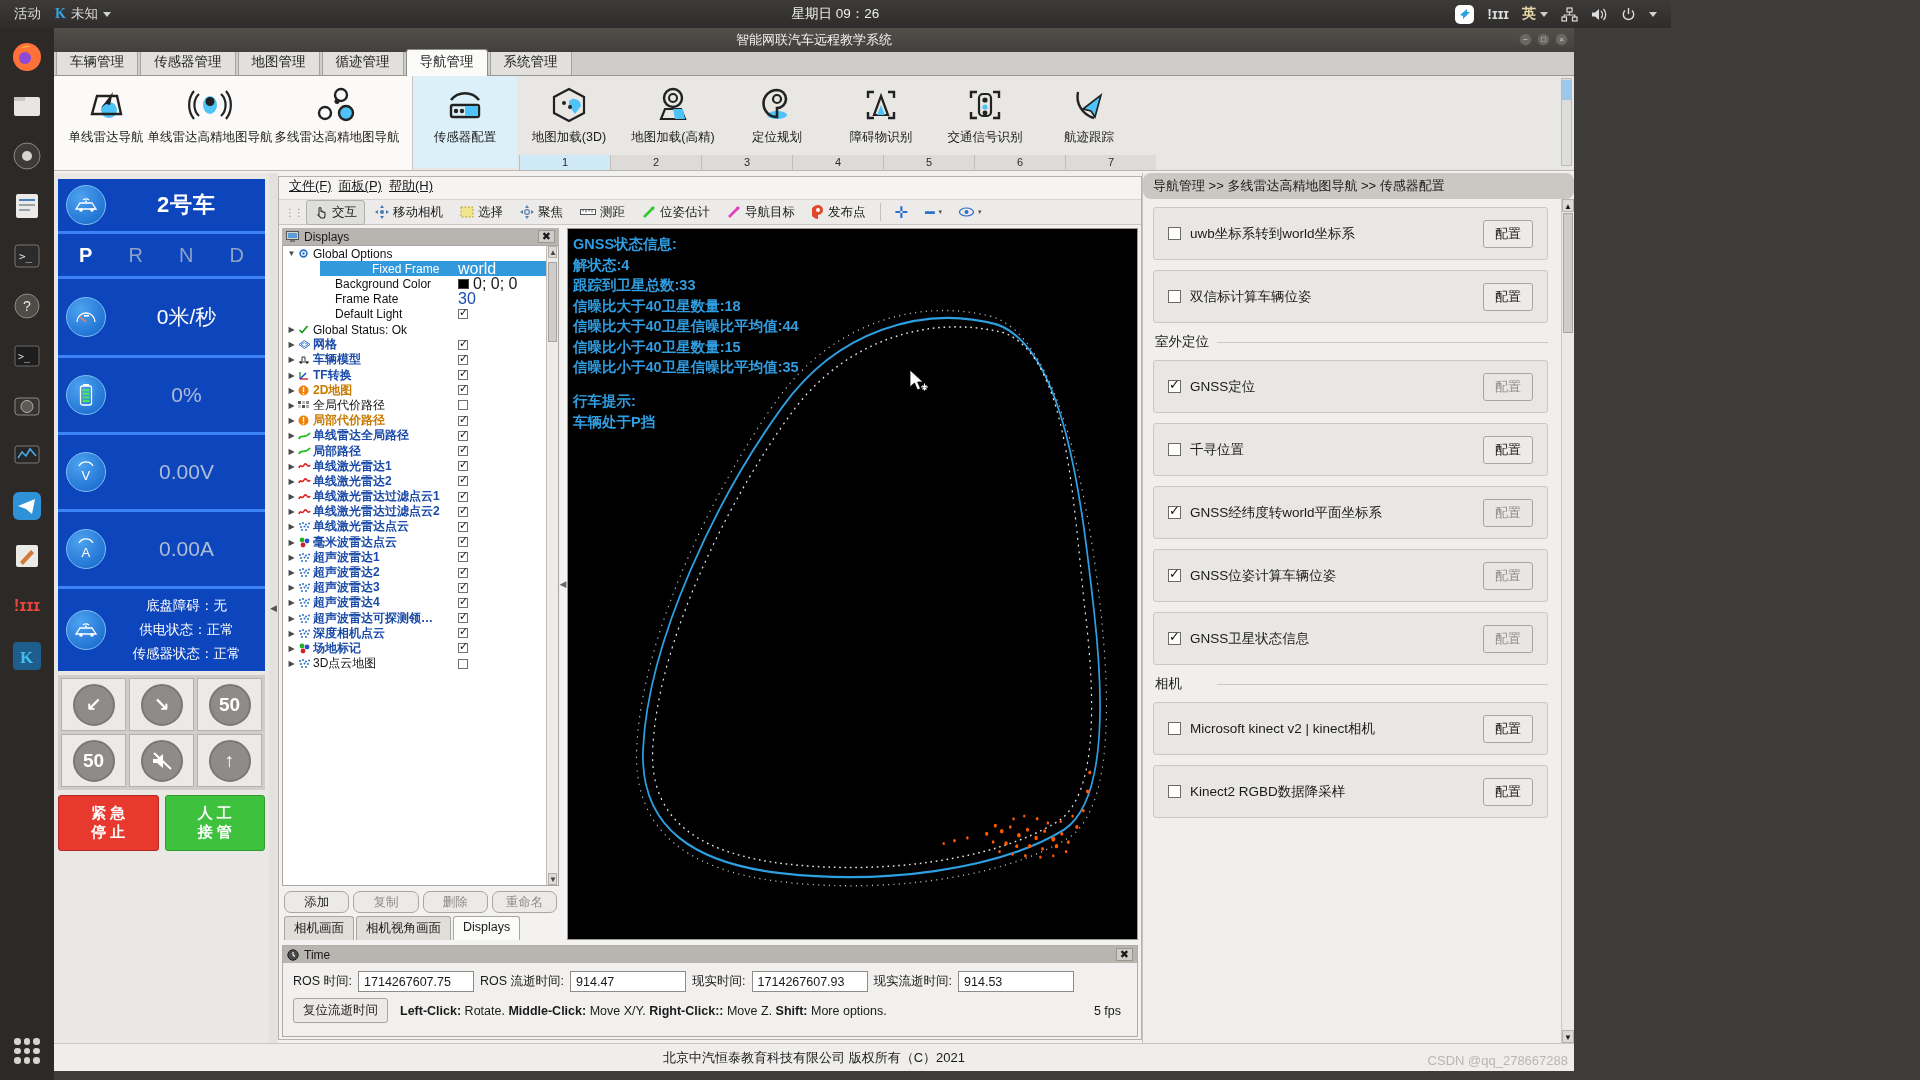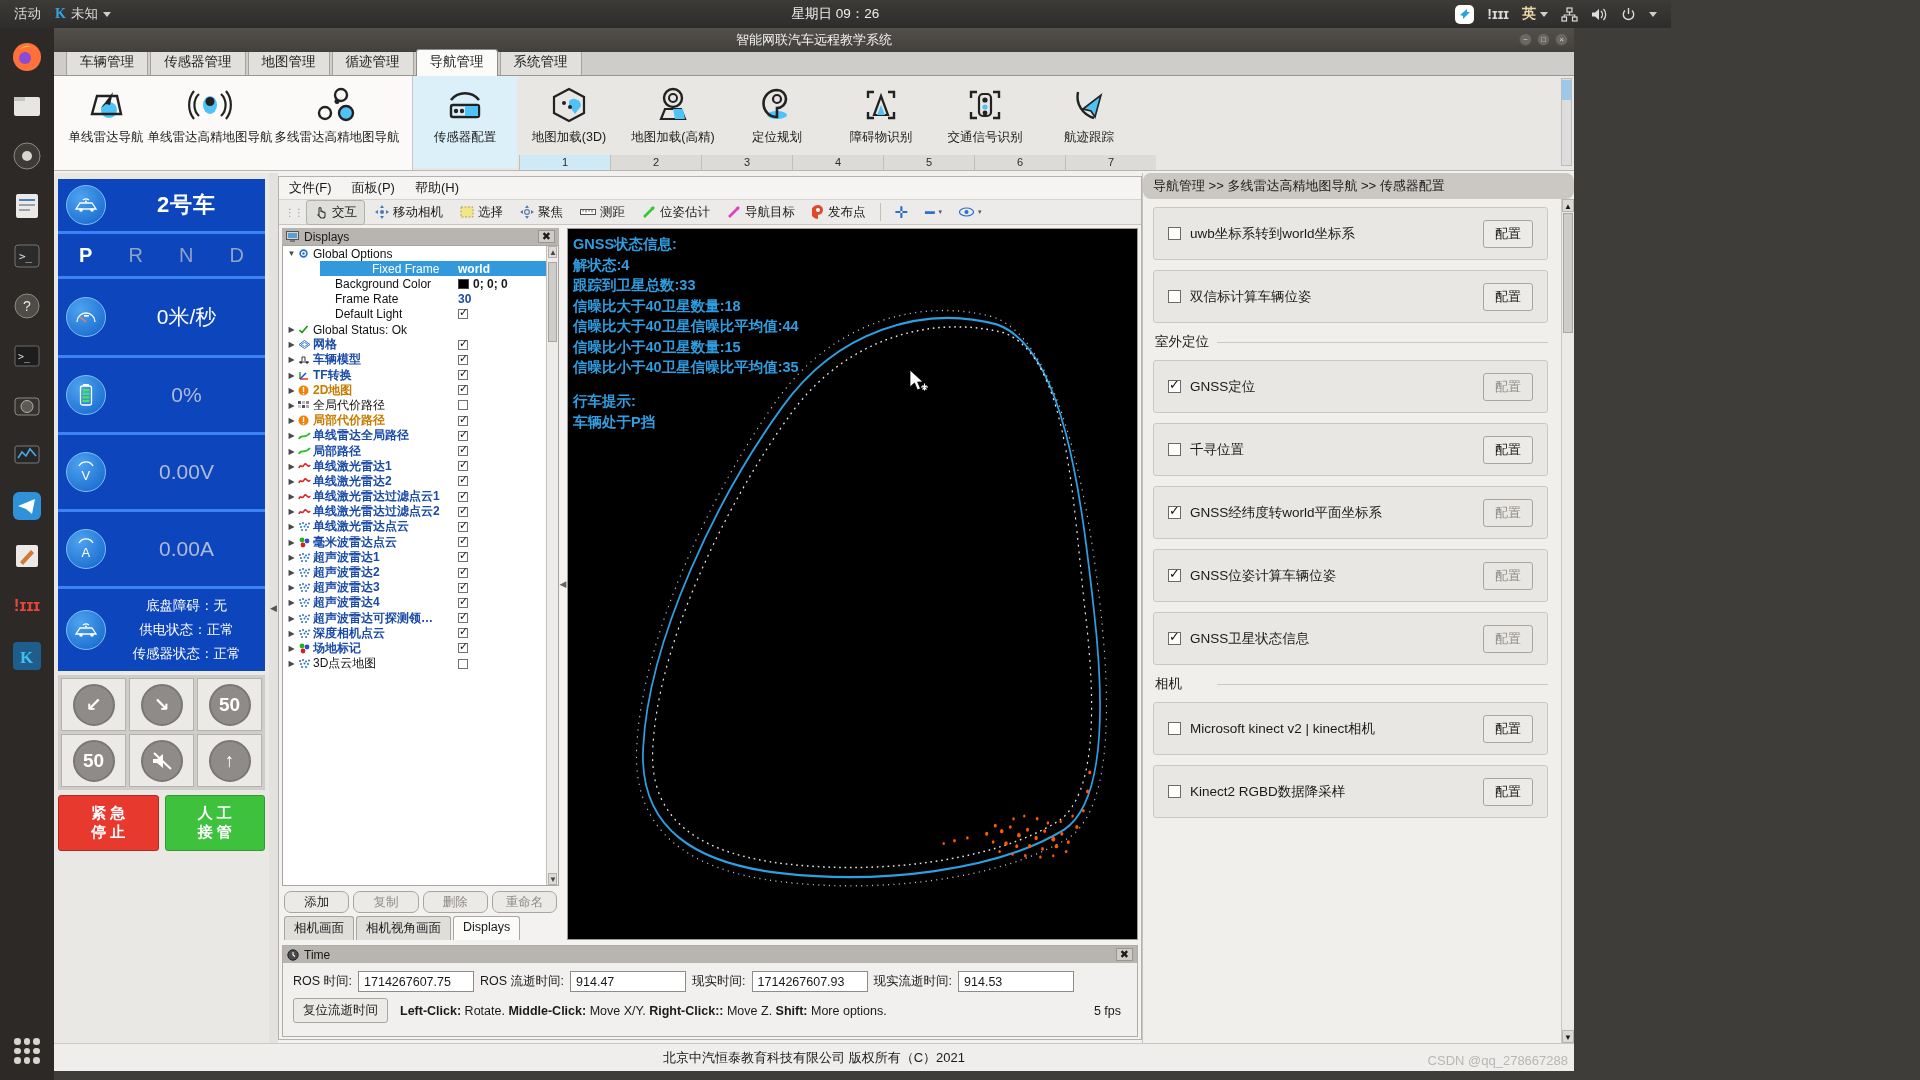--- a/index.html
+++ b/index.html
@@ -33,21 +33,21 @@
 
   
   .app{position:absolute;left:54px;top:28px;width:1520px;height:1043px;background:#f2f1f0;}
   .titlebar{height:24px;background:linear-gradient(#53504c,#423f3c);color:#f0f0f0;
     display:flex;align-items:center;justify-content:center;font-size:13px;position:relative;}
   .wbtns{position:absolute;right:6px;top:5px;display:flex;gap:5px;}
   .wbtn{width:13px;height:13px;border-radius:50%;background:#6b6763;border:1px solid #514e4a;
     display:flex;align-items:center;justify-content:center;font-size:8px;color:#d8d8d8;line-height:1;}
 
   
-  .tabstrip{height:24px;background:#cfcdc9;display:flex;align-items:flex-end;padding-left:12px;
+  .tabstrip{height:24px;background:#cfcdc9;display:flex;align-items:flex-end;padding-left:2px;
     border-bottom:1px solid #9a9792;}
   .mtab{padding:3px 13px 4px 13px;font-size:13.5px;background:#e2e0dc;border:1px solid #a6a39e;
     border-bottom:none;margin-right:2px;border-radius:3px 3px 0 0;color:#1e1e1e;}
   .mtab.active{background:#fbfbfa;font-weight:normal;border-color:#8f8c87;position:relative;top:1px;padding-bottom:5px;}
 
   
   .ribbon{height:95px;background:#e8e7e4;display:flex;border-bottom:1px solid #b9b6b1;position:relative;}
   .rib-group{display:flex;align-items:flex-start;}
   .rib-group.left{background:#fbfaf8;border-right:1px solid #c9c6c1;}
   .rib-btn{width:104px;height:92px;display:flex;flex-direction:column;align-items:center;
@@ -92,38 +92,38 @@
   .bigbtn{height:56px;border-radius:3px;display:flex;flex-direction:column;align-items:center;justify-content:center;
     font-size:15px;font-weight:bold;color:#fff;line-height:1.25;}
   .bigbtn.red{background:#e8392f;border:1px solid #b42a22;}
   .bigbtn.green{background:#3ec23e;border:1px solid #2c9c2c;}
 
   .vsplit{width:9px;background:#e4e2df;display:flex;align-items:center;justify-content:center;}
   .vsplit b{font-size:9px;color:#555;}
 
   
   .rviz{flex:1;background:#f3f2f0;border:1px solid #b5b2ad;margin:3px 0 3px 0;display:flex;flex-direction:column;}
-  .menubar{height:22px;display:flex;align-items:center;gap:20px;padding:0 10px;font-size:13px;background:#f5f4f2;}
+  .menubar{height:22px;display:flex;align-items:flex-start;gap:7px;padding:0 10px;font-size:13px;background:#f5f4f2;text-decoration:underline;}
   .rtoolbar{height:26px;background:#ecebe9;border-top:1px solid #d6d4d0;border-bottom:1px solid #c9c6c2;
     display:flex;align-items:center;gap:3px;padding:0 6px;font-size:12.5px;}
   .ttool{display:flex;align-items:center;gap:4px;padding:3px 7px;border-radius:3px;}
   .ttool.active{background:#dededb;border:1px solid #b3b0ac;}
   .tsep{width:1px;height:18px;background:#c3c0bc;margin:0 4px;}
 
   .rbody{flex:1;display:flex;padding:3px;gap:0;}
   .displays{width:277px;display:flex;flex-direction:column;}
   .dsp-head{height:17px;background:#b8b5b1;display:flex;align-items:center;padding:0 4px;gap:5px;font-size:12px;}
   .dsp-head .x{margin-left:auto;font-size:11px;background:#cfccc8;border:1px solid #99968f;padding:0 3px;line-height:11px;}
   .tree{flex:1;background:#fff;border:1px solid #a9a6a2;overflow:hidden;position:relative;}
   .trow{display:flex;align-items:center;height:15.2px;font-size:12px;padding-left:2px;}
   .trow.sel{background:#3399dd;color:#fff;margin-left:37px;}
   .tarrow{width:13px;text-align:center;font-size:8px;color:#4a4a4a;}
   .tico{width:15px;text-align:center;font-size:10px;}
   .tname{flex:1;white-space:nowrap;overflow:hidden;}
-  .tval{width:90px;font-size:12px;padding-left:2px;display:flex;align-items:center;gap:4px;font-weight:bold;}
+  .tval{width:90px;font-size:16px;padding-left:2px;display:flex;align-items:center;gap:4px;}
   .cb{width:10px;height:10px;border:1px solid #707070;background:#fff;display:inline-block;position:relative;}
   .cb.on:after{content:"✓";position:absolute;left:0px;top:-4px;font-size:11px;color:#111;}
   .blue{color:#1b4ba8;font-weight:bold;}
   .orange{color:#c97b00;font-weight:bold;}
   .black{color:#111;}
   .indent{padding-left:22px;}
   .tscroll{position:absolute;right:0;top:0;width:12px;height:100%;background:#eeeceb;border-left:1px solid #c2bfbb;}
   .tscroll .bar{position:absolute;top:16px;left:1px;width:9px;height:80px;background:#cfcdc9;border:1px solid #a8a5a1;}
   .tscroll .ar{position:absolute;left:1px;width:9px;height:12px;text-align:center;font-size:8px;line-height:12px;color:#444;background:#dedcd8;border:1px solid #b3b0ac;}
   .dsp-btns{display:grid;grid-template-columns:repeat(4,1fr);gap:4px;padding:5px 2px 3px 2px;}

